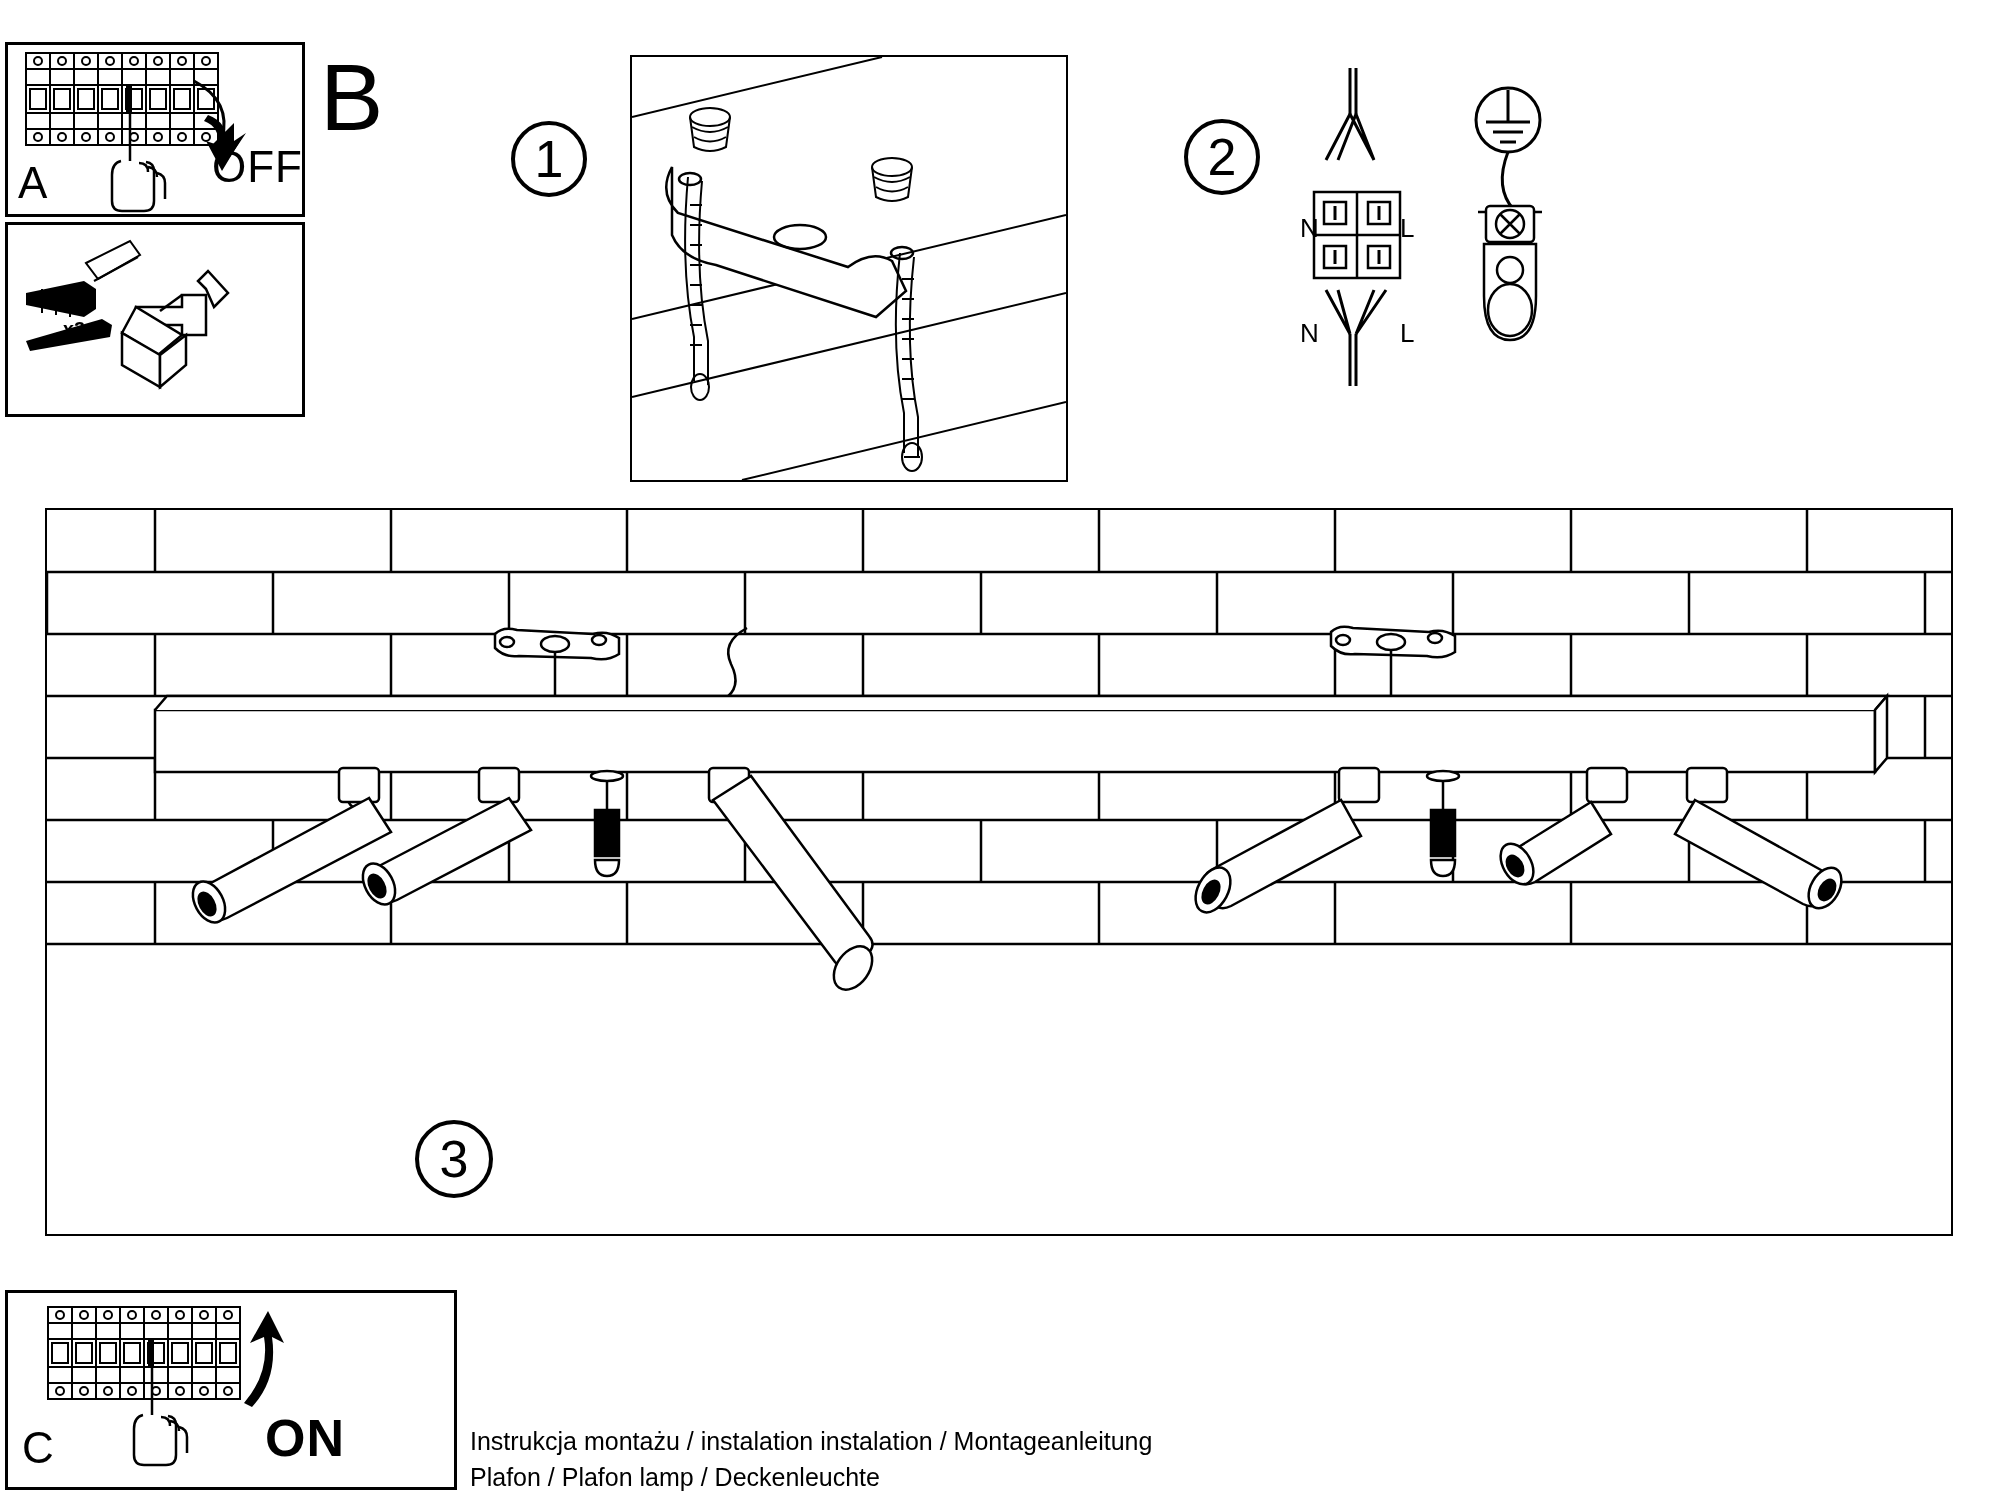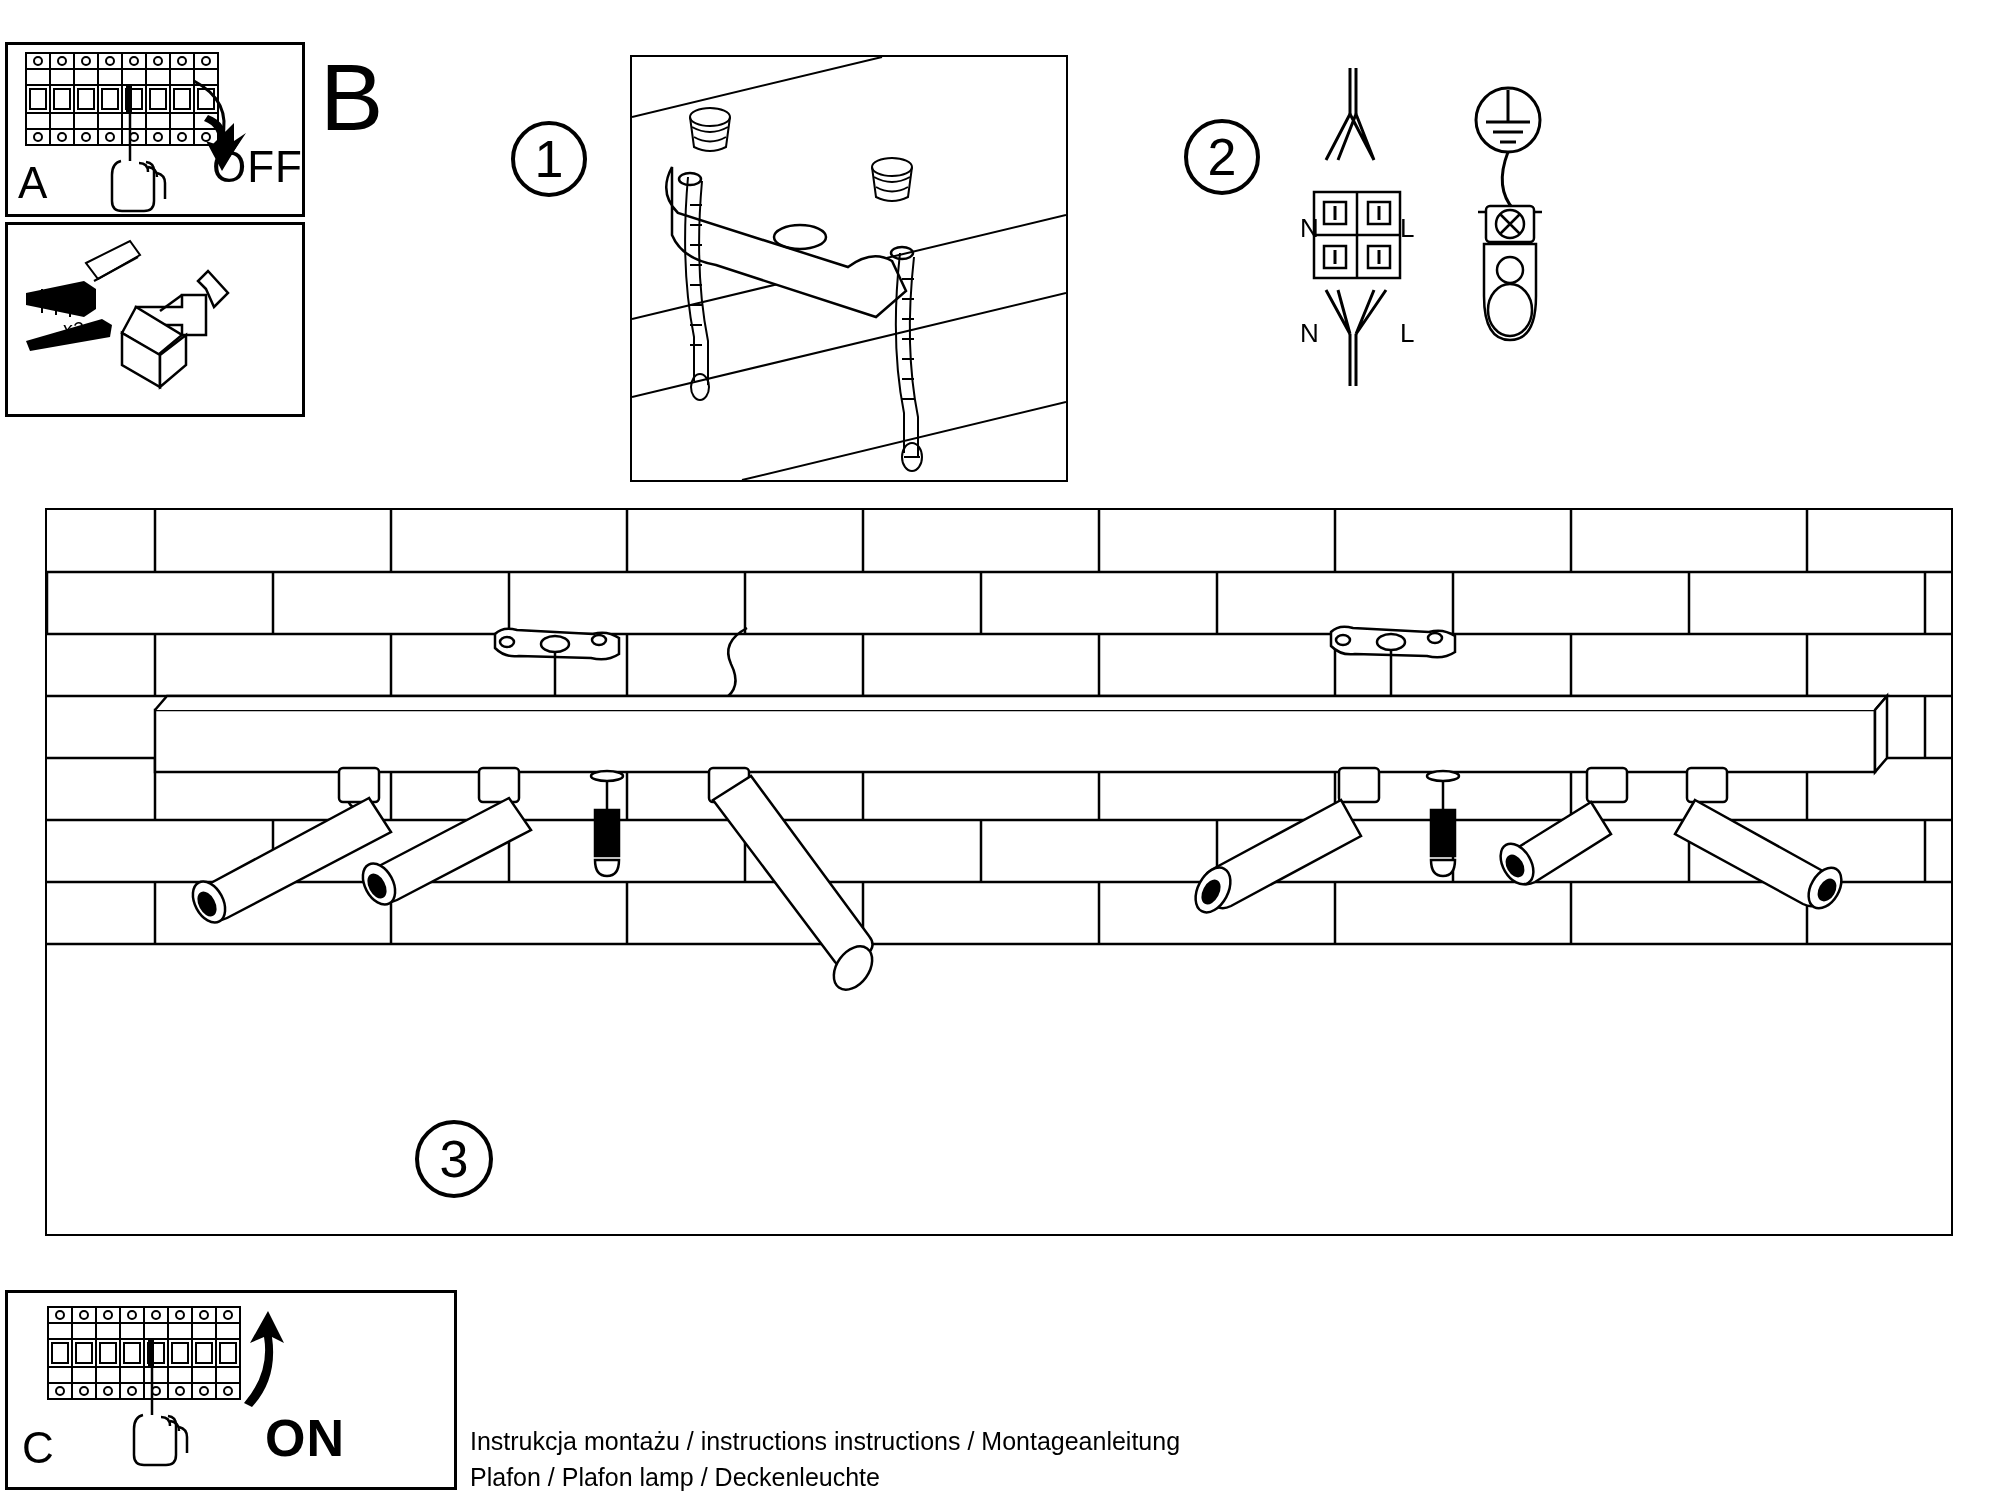--- a/index.html
+++ b/index.html
@@ -9,21 +9,21 @@
   .bx{position:absolute;border:3px solid #000;box-sizing:border-box;background:#fff;}
   .lbl{position:absolute;font-weight:400;}
 
   
   #boxA{left:5px;top:42px;width:300px;height:175px;}
   #boxA-label{left:18px;top:158px;font-size:44px;}
   #off-label{left:212px;top:142px;font-size:44px;font-weight:400;letter-spacing:1px;}
 
   
   #boxDrill{left:5px;top:222px;width:300px;height:195px;}
-  #x2-label{left:62px;top:318px;font-size:20px;font-weight:400;font-style:italic;}
+  #x2-label{left:62px;top:318px;font-size:20px;font-weight:700;font-style:italic;}
 
   
   #bigB{left:320px;top:50px;font-size:95px;font-weight:400;line-height:1;}
 
   
   .circ{position:absolute;border:4px solid #000;border-radius:50%;
         display:flex;align-items:center;justify-content:center;
         font-size:52px;background:#fff;box-sizing:border-box;}
   #circ1{left:511px;top:121px;width:76px;height:76px;}
   #circ2{left:1184px;top:119px;width:76px;height:76px;}
@@ -472,17 +472,17 @@
 
       <g>
         <path d="M236 110 q26 -30 20 -66 l-14 6 18 -32 16 32 -12 -6 q6 42 -20 70z" fill="#000"></path>
       </g>
     </svg>
   </div>
   <div class="lbl" id="boxC-label">C</div>
   <div class="lbl" id="on-label">ON</div>
 
   <div id="footer">
-    <div>Instrukcja montażu / instructions instructions / Montageanleitung</div>
+    <div>Instrukcja montażu / instalation instalation / Montageanleitung</div>
     <div>Plafon / Plafon lamp / Deckenleuchte</div>
   </div>
 
 </div>
 
 </body></html>

